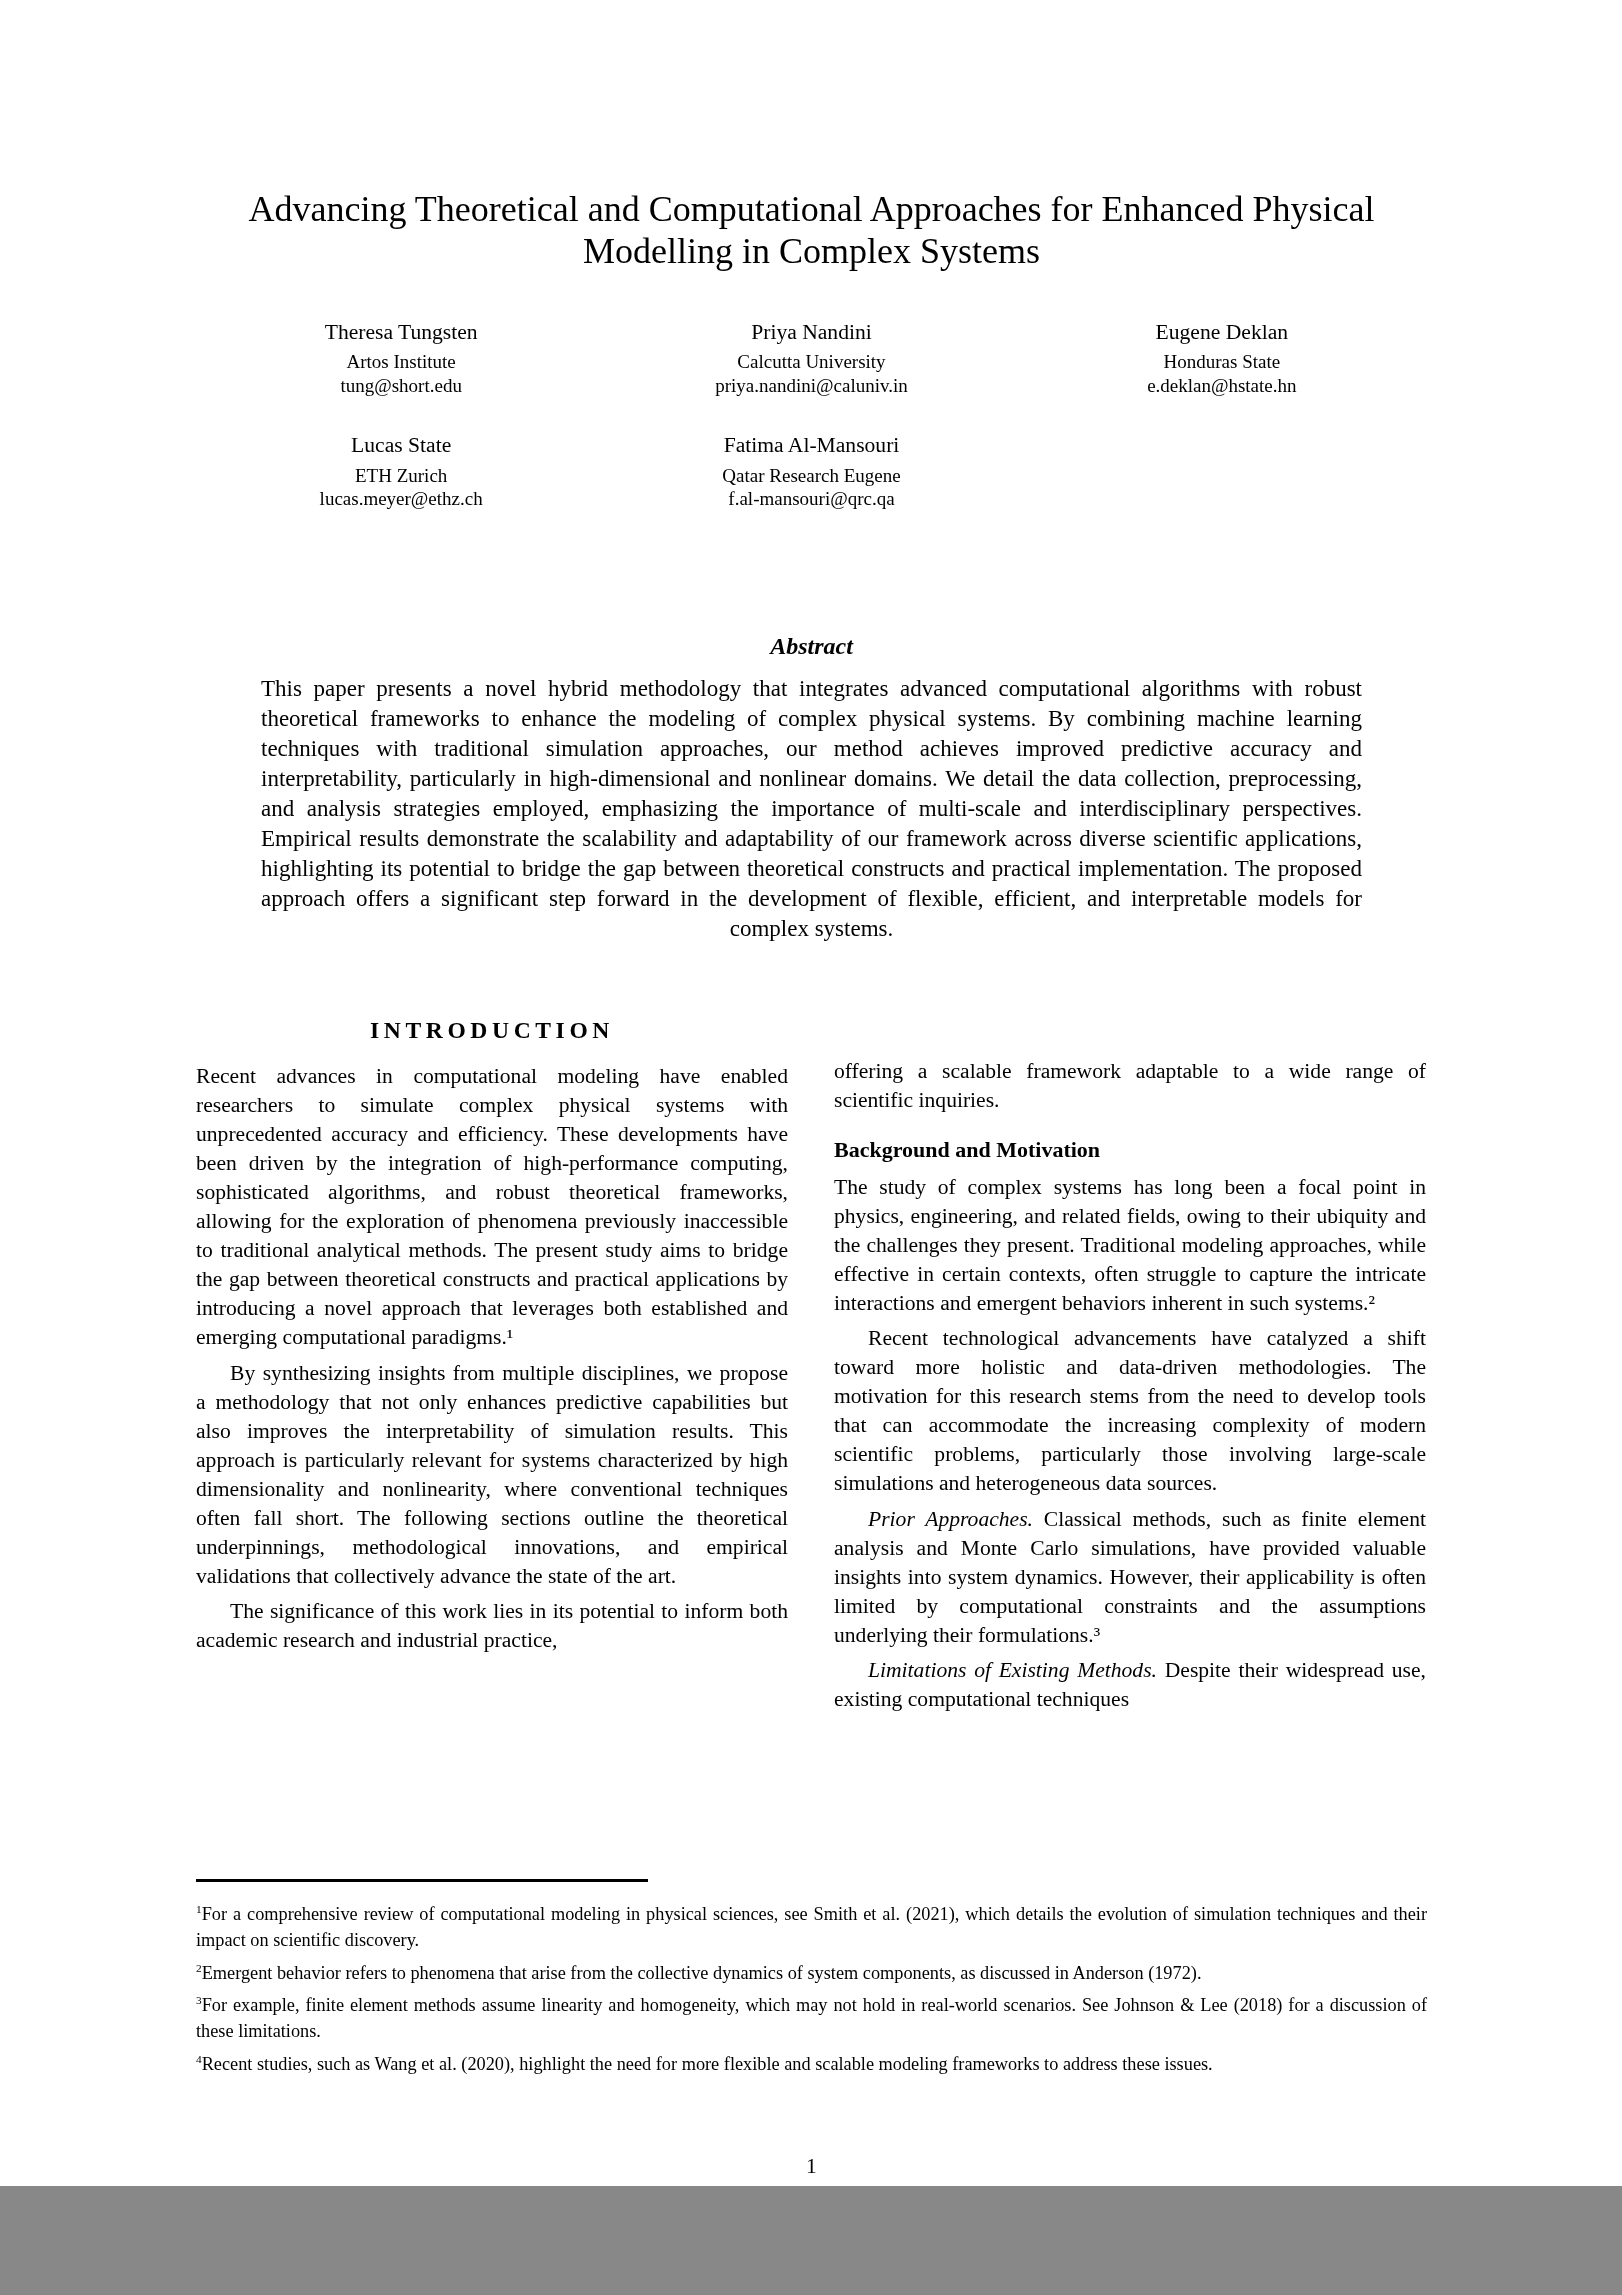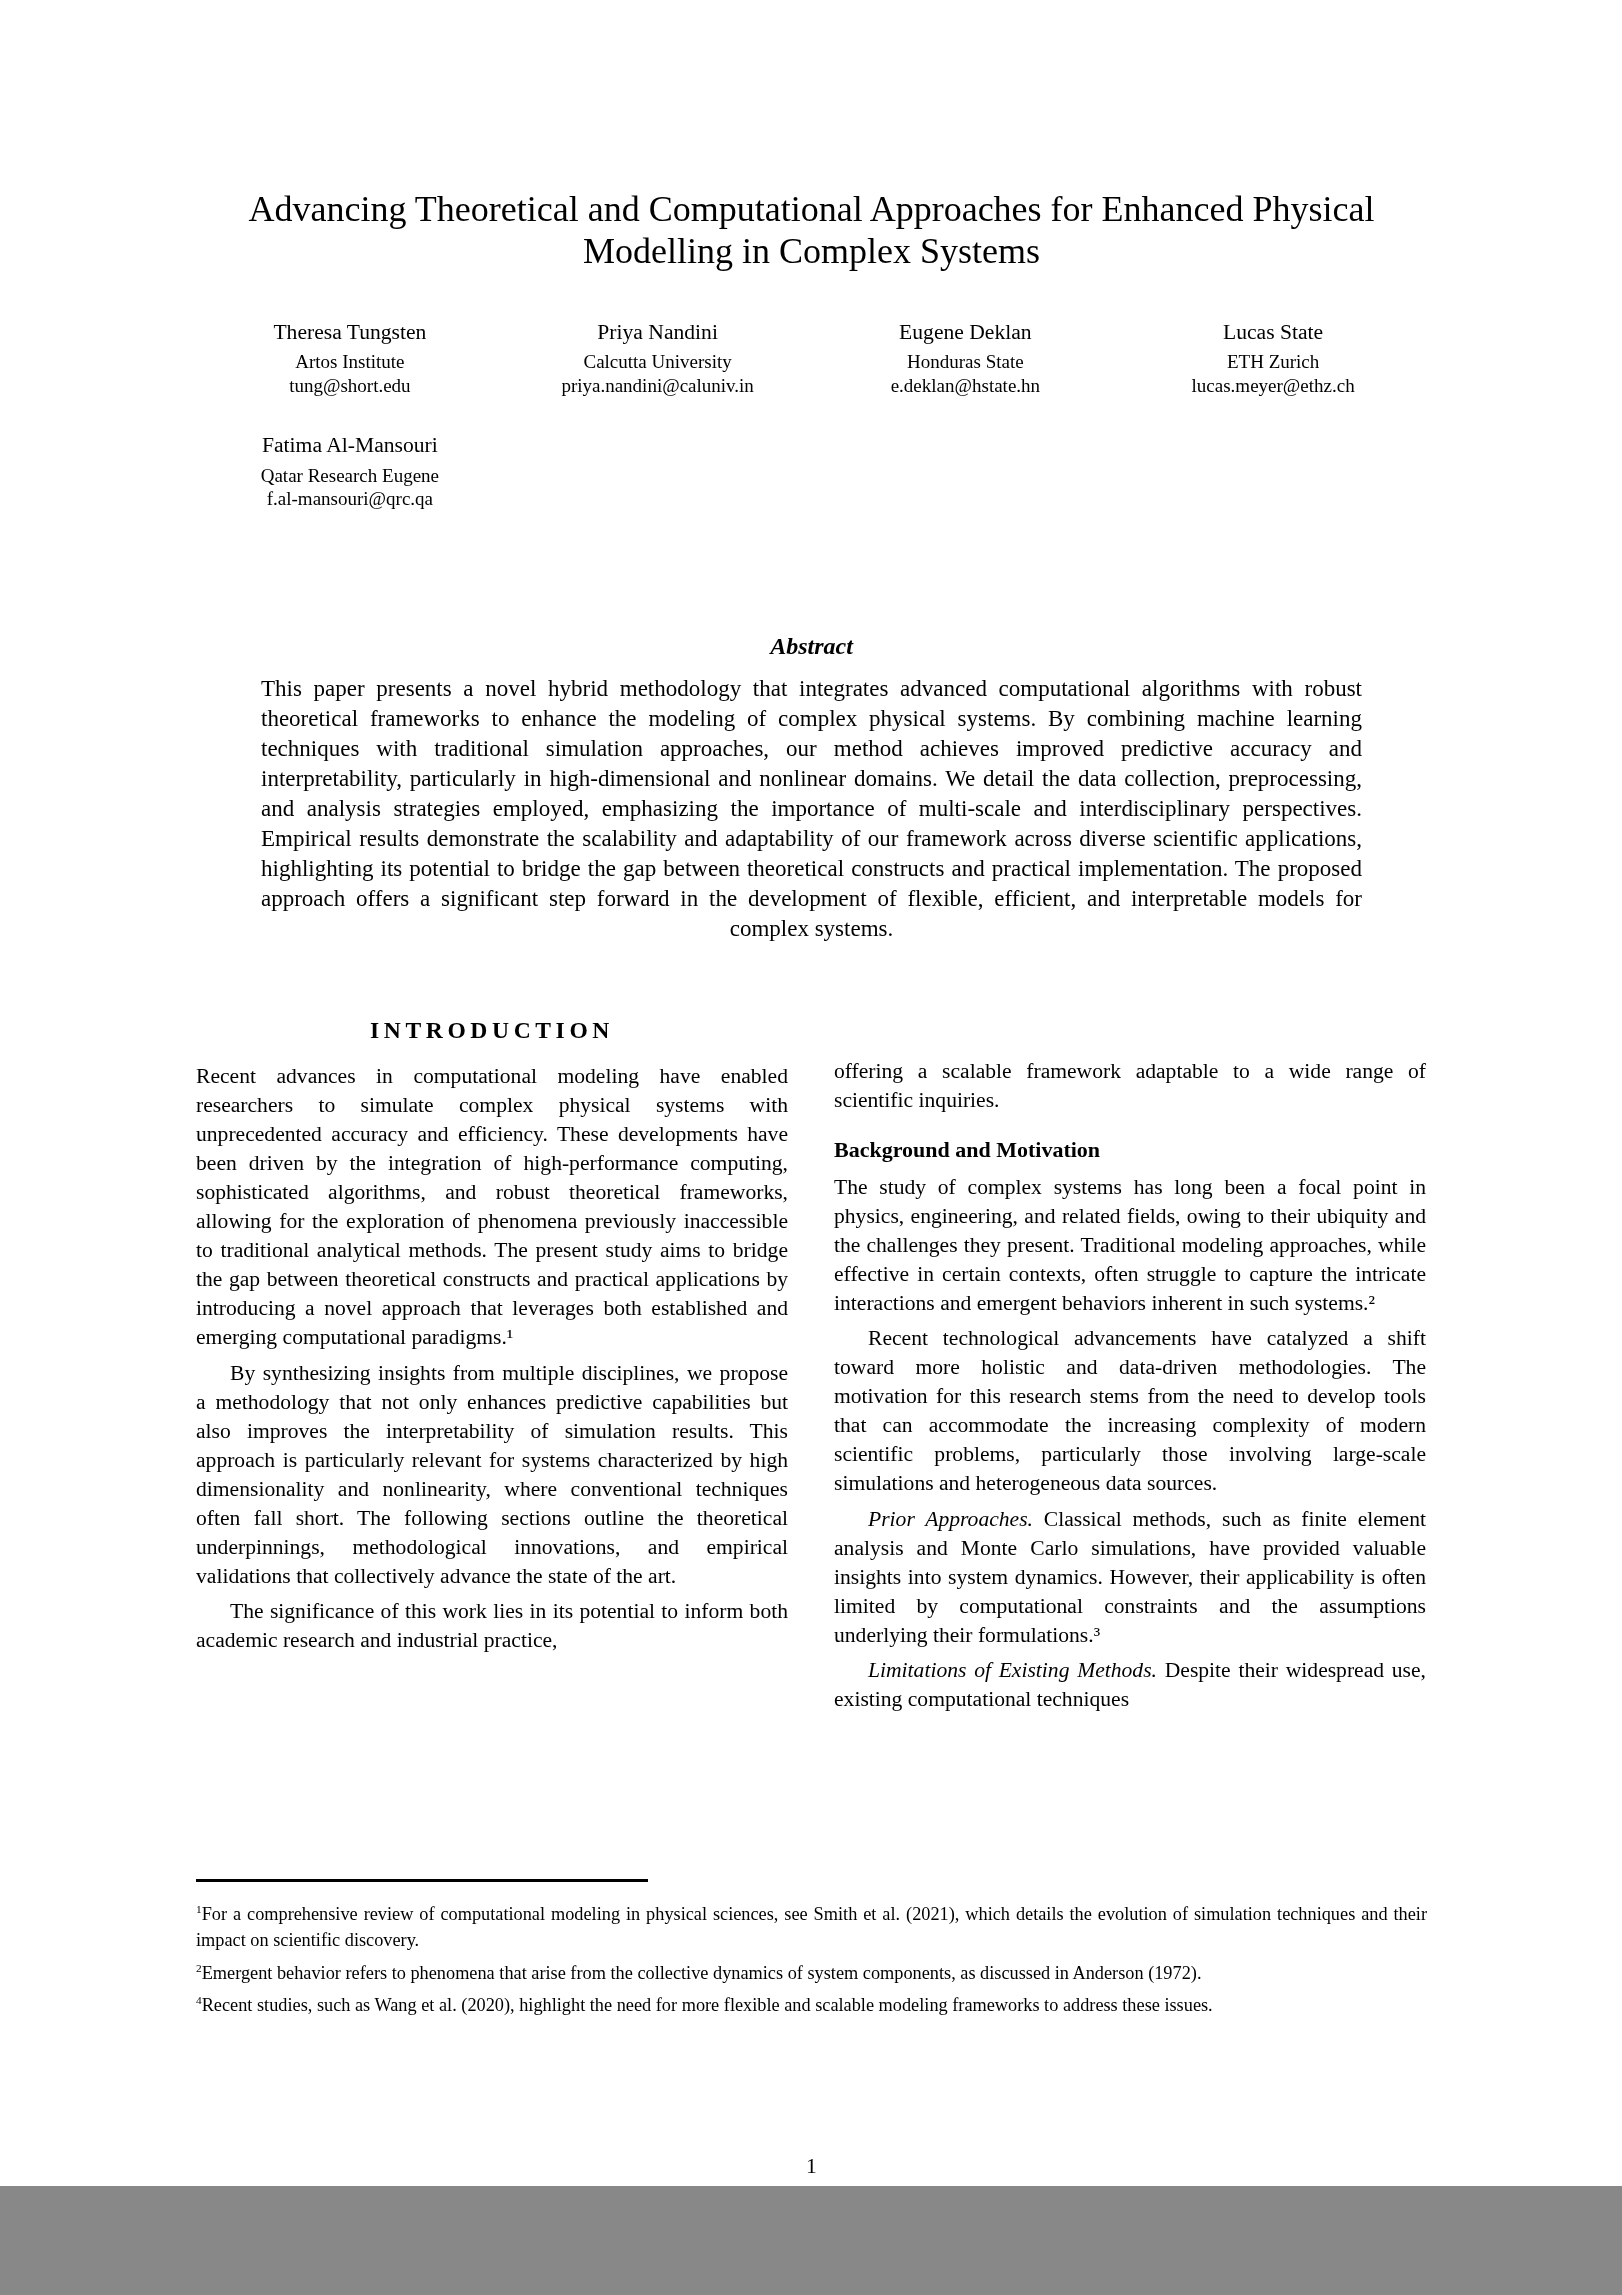--- a/index.html
+++ b/index.html
@@ -17,21 +17,21 @@
     margin:0;
     padding-top:188px;
     font-size:36px;
     line-height:1.18;
     font-weight:400;
     text-align:center;
   }
 
   .authors{
     display:grid;
-    grid-template-columns:1fr 1fr 1fr 1fr;
+    grid-template-columns:1fr 1fr 1fr;
     margin-top:46px;
     row-gap:35px;
   }
   .author{text-align:center;}
   .author .name{font-size:21.6px;line-height:26px;margin-bottom:5.2px;}
   .author .affil,.author .email{font-size:19px;line-height:23.6px;}
 
   .abstract-head{
     margin-top:122px;
     text-align:center;
@@ -152,18 +152,19 @@
         <p class="ind"><span class="runin">Limitations of Existing Methods.</span><span> Despite their widespread use, existing computational techniques</span></p>
       </div>
 
     </div>
   </div>
 
   <div class="footnotes">
     <div class="fnrule"></div>
     <p class="footnote"><sup>1</sup><span>For a comprehensive review of computational modeling in physical sciences, see Smith et al. (2021), which details the evolution of simulation techniques and their impact on scientific discovery.</span></p>
     <p class="footnote"><sup>2</sup><span>Emergent behavior refers to phenomena that arise from the collective dynamics of system components, as discussed in Anderson (1972).</span></p>
+    <p class="footnote"><sup>3</sup><span>For example, finite element methods assume linearity and homogeneity, which may not hold in real-world scenarios. See Johnson &amp; Lee (2018) for a discussion of these limitations.</span></p>
     <p class="footnote"><sup>4</sup><span>Recent studies, such as Wang et al. (2020), highlight the need for more flexible and scalable modeling frameworks to address these issues.</span></p>
   </div>
 
   <div class="page-number">1</div>
 </div>
 
 
 </body></html>

